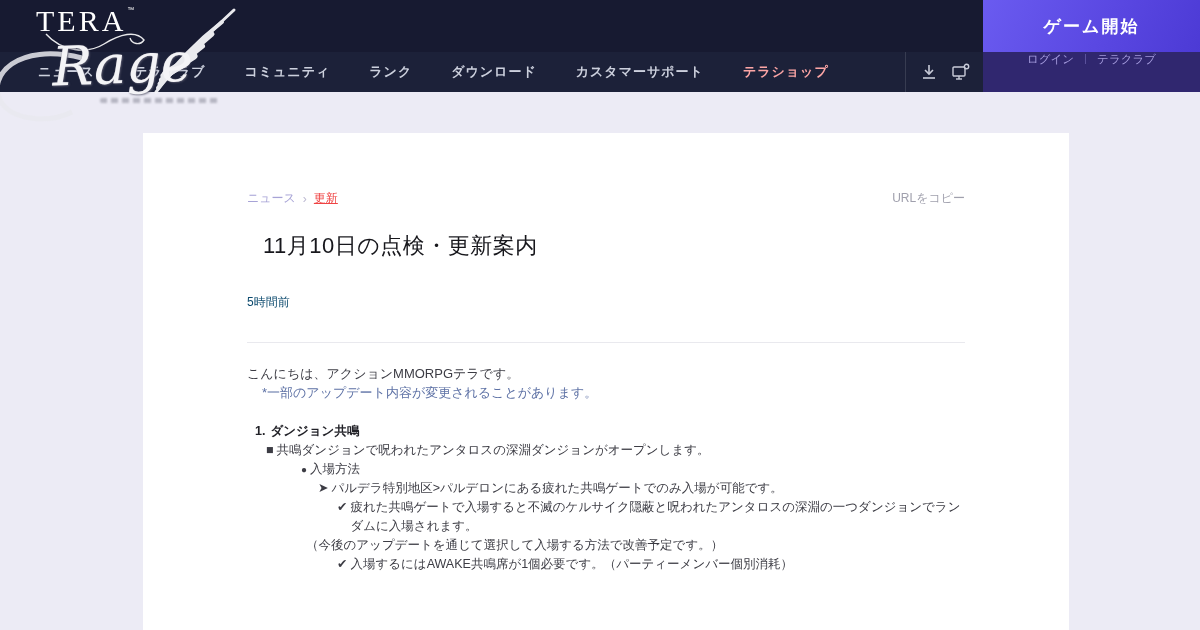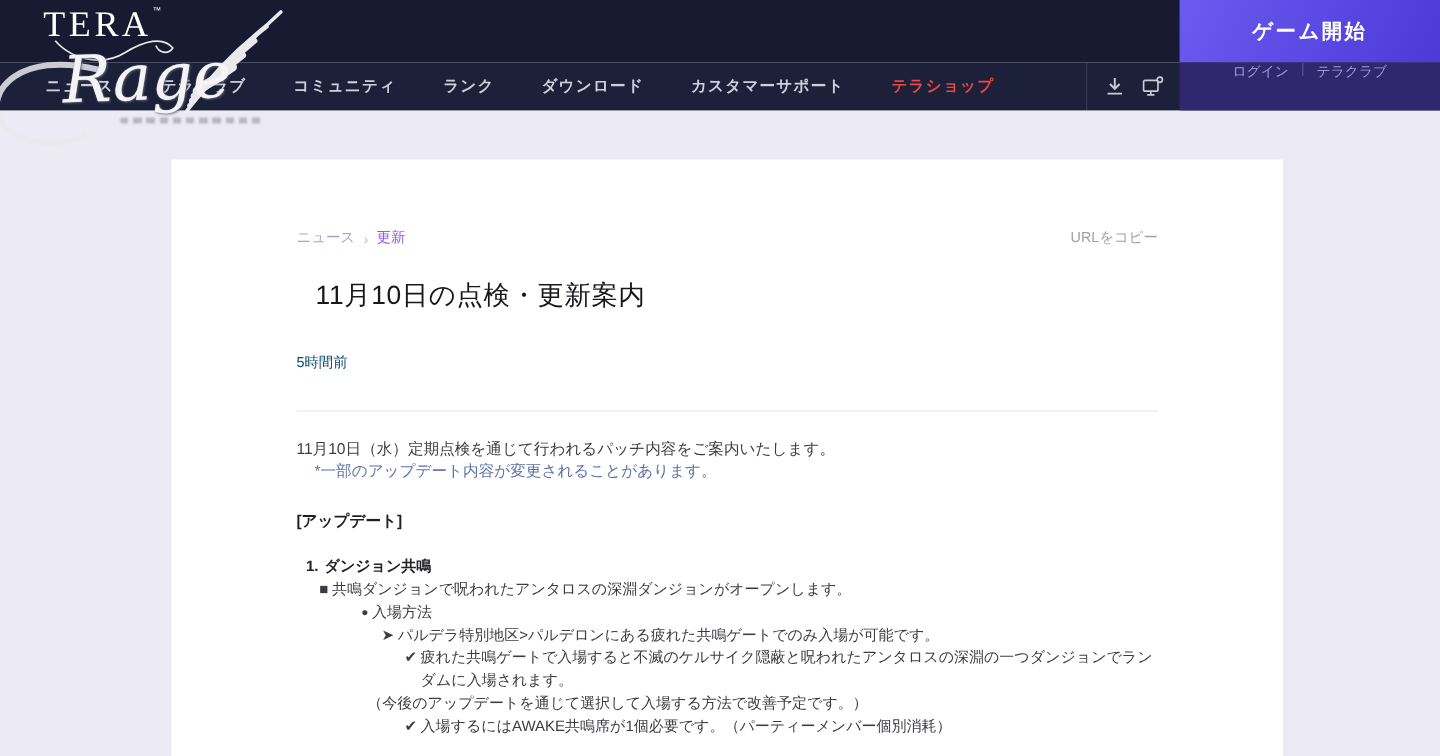--- a/index.html
+++ b/index.html
@@ -27,21 +27,21 @@
     display:flex; align-items:center; justify-content:center; cursor:pointer; border:none; }
   .auth-bar { position:absolute; right:0; top:52px; width:217px; height:40px; z-index:6;
     background:#30276f; display:flex; align-items:flex-start; justify-content:center;
     font-size:11.5px; color:#a49bdd; gap:10px; }
   .auth-bar .sep { color:#5e55a0; }
   .auth-bar a { cursor:pointer; }
 
   .nav-items { display:flex; align-items:center; padding-left:38px; height:100%; }
   .nav-items a { color:#ccd0dd; font-size:13px; font-weight:bold; letter-spacing:1px;
                  margin-right:39px; cursor:pointer; white-space:nowrap; }
-  .nav-items a.shop { color:#ef4444;text-align:center; }
+  .nav-items a.shop { color:#fca5a5;text-align:center; }
 
   .nav-icons { position:absolute; right:217px; top:52px; height:40px; width:78px; z-index:6;
     display:flex; align-items:center; justify-content:space-evenly;
     border-left:1px solid rgba(255,255,255,0.12); }
   .nav-icons .ic { width:18px; height:18px; display:inline-block; cursor:pointer; }
 
   
   .rage { position:absolute; left:0; top:20px; width:240px; height:100px; z-index:9; pointer-events:none; }
   .rage .arc { position:absolute; left:-14px; top:28px; }
   .rage .word {
@@ -56,21 +56,21 @@
     filter:blur(1px); opacity:0.65; border-radius:2px; }
 
   
   .card { position:absolute; left:143px; top:133px; width:926px; height:600px; background:#ffffff; z-index:2; }
   .content { padding:57px 104px 0 104px; }
 
   .crumb-row { display:flex; justify-content:space-between; align-items:center; font-size:12px; }
   .crumbs { display:flex; gap:7px; align-items:center; }
   .crumbs .c1 { color:#a7a3d6; cursor:pointer; }
   .crumbs .csep { color:#bdbad2; }
-  .crumbs .c2 { color:#8b5cf6; cursor:pointer; }
+  .crumbs .c2 { color:#ef4444; cursor:pointer;text-decoration:underline; }
   .copy-url { color:#a0a0ad; cursor:pointer;text-align:right; }
 
   .title { margin-top:24px; font-size:22px; font-weight:500; color:#17171c; letter-spacing:0.5px;margin-left:16px; }
   .time { margin-top:33px; font-size:12px; color:#0c4a6e; }
   .divider { margin-top:31px; border-top:1px solid #e9e9ee; }
 
   .intro { margin-top:21px; font-size:13px; line-height:19px; color:#3c3c44; }
   .notice { font-size:13px; line-height:19px; color:#5d71a5; margin-left:15px; }
 
   .upd-heading { margin-top:23px; font-size:13px; font-weight:bold; color:#1e1e24; }
@@ -170,25 +170,24 @@
       <span class="copy-url">URLをコピー</span>
     </div>
 
     <h1 class="title">11月10日の点検・更新案内</h1>
 
     <div class="time">5時間前</div>
 
     <div class="divider"></div>
 
     <div class="intro">
-      <div>11月10日（水）定期点検を通じて行われるパッチ内容をご案内いたします。</div>
+      <div>こんにちは、アクションMMORPGテラです。</div>
       <div class="notice">*一部のアップデート内容が変更されることがあります。</div>
     </div>
 
-    <div class="upd-heading">[アップデート]</div>
 
     <div class="upd-list">
       <div class="row num">
         <span class="m">1.</span>
         <span class="t">ダンジョン共鳴</span>
       </div>
       <div class="row sq">
         <span class="m">■</span>
         <span class="t">共鳴ダンジョンで呪われたアンタロスの深淵ダンジョンがオープンします。</span>
       </div>

